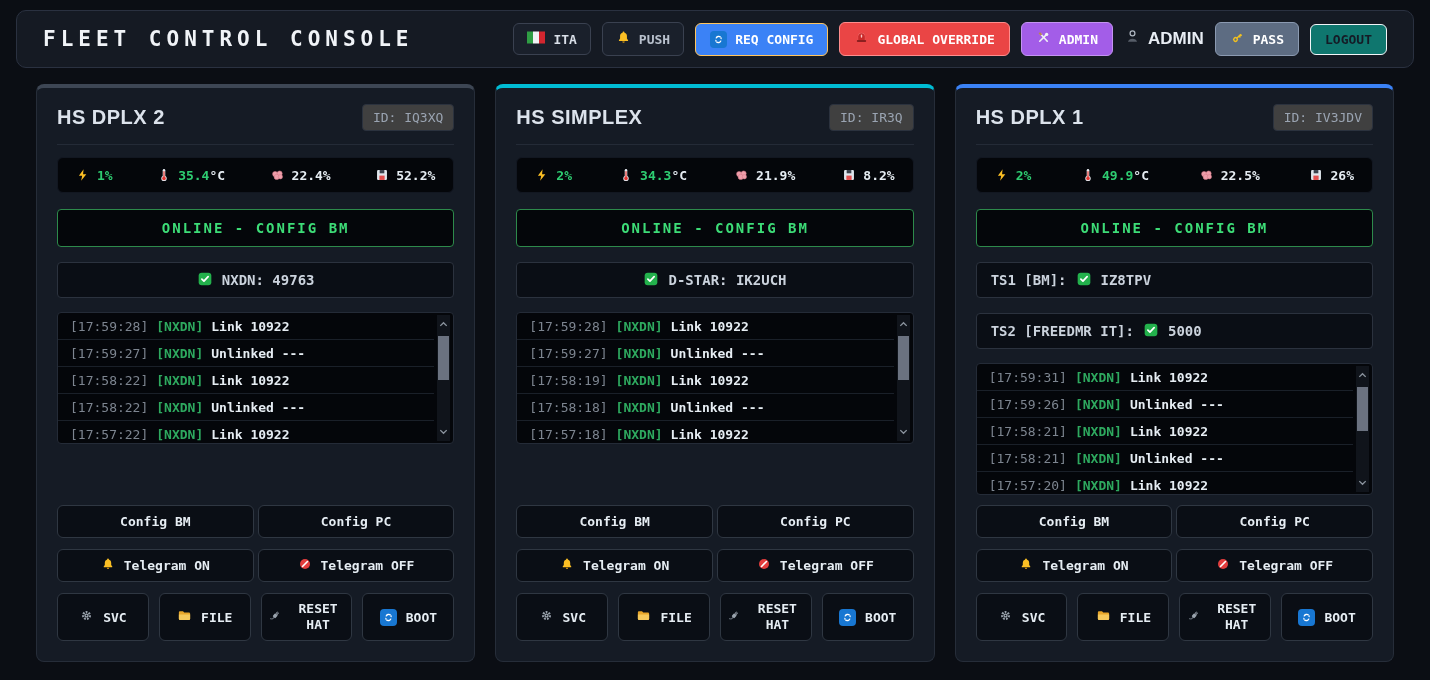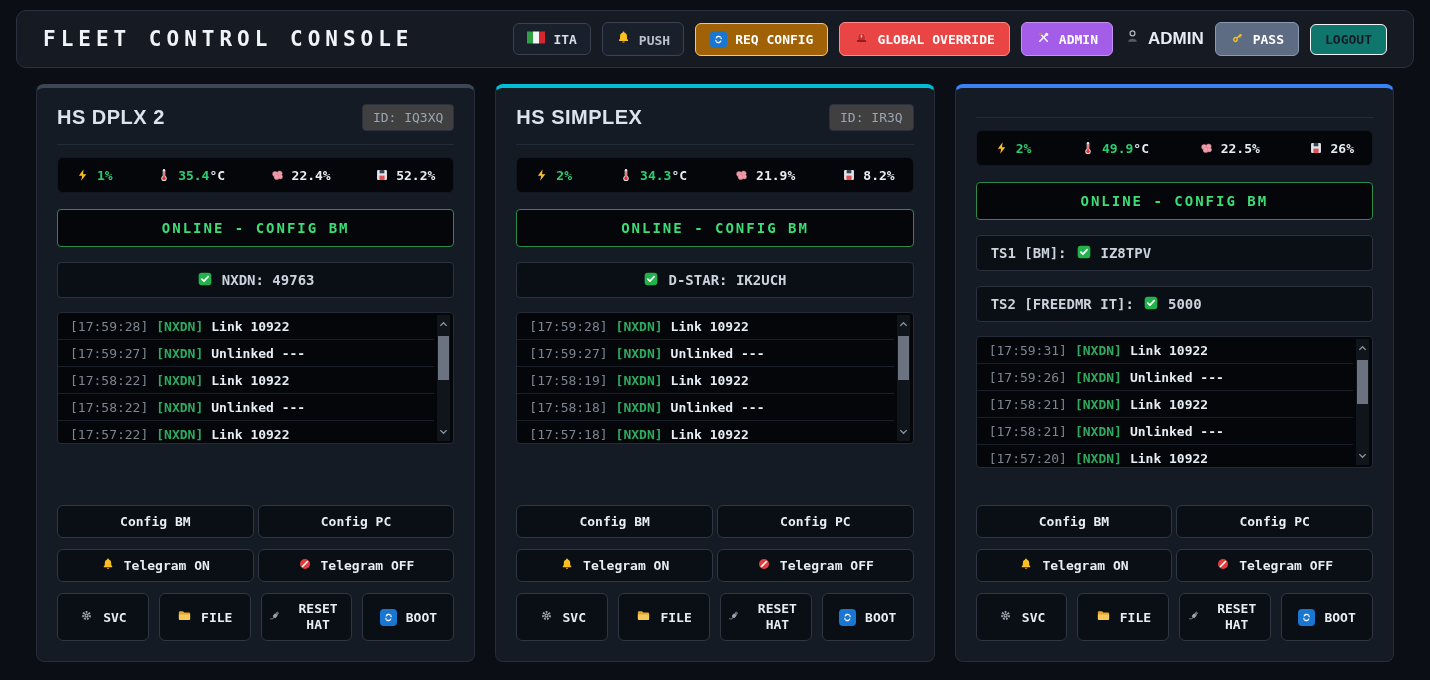--- a/index.html
+++ b/index.html
@@ -4,27 +4,27 @@
 <style>
   html,body{margin:0;padding:0;background:#0b0e14;}
   .app{width:1430px;height:680px;overflow:hidden;box-sizing:border-box;
        font-family:"DejaVu Sans Mono",monospace;color:#e6edf3;}
   
   .topbar{margin:10px 16px 0;height:58px;background:#151a23;border:1px solid #2a3140;
           border-radius:10px;display:flex;align-items:center;justify-content:space-between;
           padding:0 26px;box-sizing:border-box;}
   .app-title{font-size:21px;font-weight:bold;letter-spacing:5px;color:#f0f3f7;margin:0;text-align:center;}
   .topbar-right{display:flex;align-items:center;gap:11px;}
-  .chip{display:flex;align-items:flex-end;gap:8px;background:#1a202b;border:1px solid #3a4150;
+  .chip{display:flex;align-items:center;gap:8px;background:#1a202b;border:1px solid #3a4150;
         border-radius:6px;padding:7px 13px;font-size:13px;font-weight:bold;color:#b9c1cd;
         font-family:inherit;cursor:pointer;}
   .chip.lang{color:#d9dfe8;}
   .cbtn{display:flex;align-items:center;gap:8px;border-radius:6px;padding:7px 14px;
         font-size:13px;font-weight:bold;color:#ffffff;font-family:inherit;cursor:pointer;border:1px solid transparent;}
-  .cbtn.orange{background:#a16207;border-color:#ffc55e;}
+  .cbtn.orange{background:#3b82f6;border-color:#ffc55e;}
   .cbtn.red{background:#ea4545;border-color:#ff8d8d;}
   .cbtn.purple{background:#a35de8;border-color:#c493f2;}
   .cbtn.slate{background:#5d6c82;border-color:#8painted;border-color:#8b9ab1;justify-content:space-between;}
   .cbtn.light{background:#0f766e;border-color:#f2f5f8;color:#151b26;}
   .user-tag{display:flex;align-items:center;gap:7px;font-family:"Liberation Sans",sans-serif;
             font-weight:bold;font-size:17px;color:#e8edf4;}
   
   .cards{margin:16px 36px 0;display:flex;gap:20px;}
   .card{flex:1;height:578px;background:#151b25;border:1px solid #262d39;border-top:4px solid #3d4654;
         border-radius:8px;padding:16px 20px 20px;box-sizing:border-box;display:flex;flex-direction:column;}
@@ -455,20 +455,24 @@
                 <path d="M7.5 10a5 5 0 0 1 8.4-2.2M16.5 14a5 5 0 0 1-8.4 2.2" stroke="#fff" stroke-width="2.4" fill="none"></path>
                 <path fill="#fff" d="m14.6 8.8 4-.6-1.5 3.8zM9.4 15.2l-4 .6 1.5-3.8z"></path>
               </svg>
             </span>
             <span>BOOT</span>
           </button>
       </div>
     </section>
 
     <section class="card card--3">
+      <div class="card-top">
+        <h2 class="card-title">HS DPLX 1</h2>
+        <span class="id-badge">ID: IV3JDV</span>
+      </div>
       <hr class="divider">
       <div class="stats">
         <span class="stat">
             <svg width="14" height="14" viewBox="0 0 24 24">
               <path fill="#fbbf24" d="M13 2 5 13.2h5.6L8.8 22l8.9-11.5h-5.6z"></path>
             </svg>
             <span class="green">2%</span>
           </span>
         <span class="stat">
             <svg width="14" height="14" viewBox="0 0 24 24">

